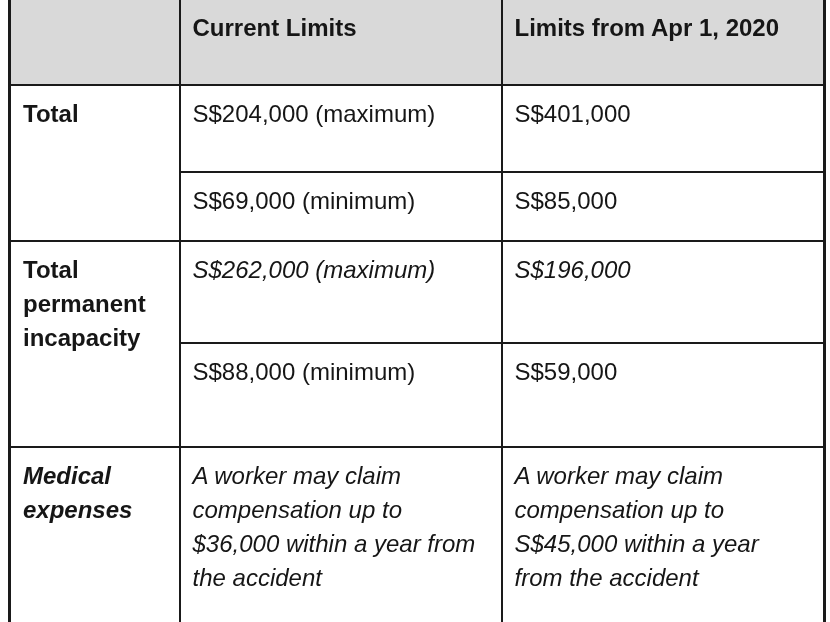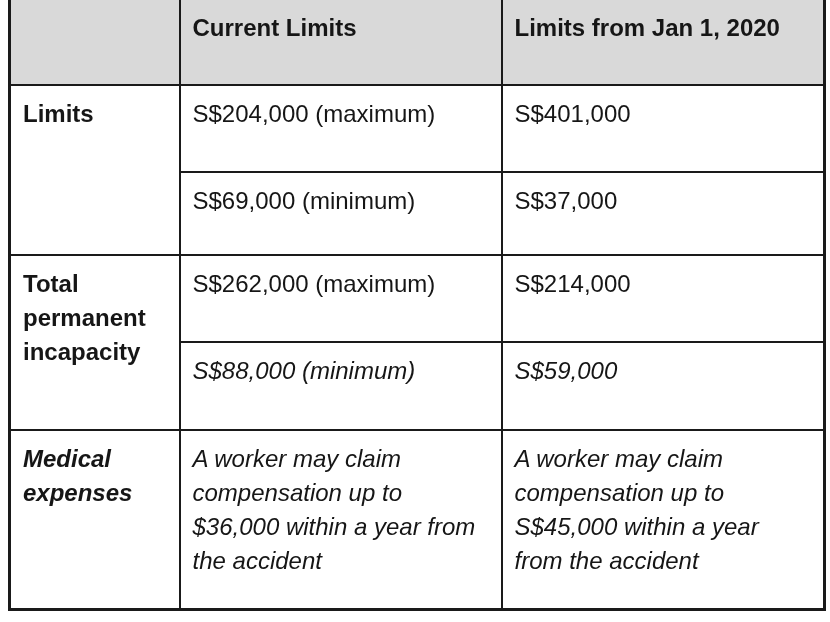--- a/index.html
+++ b/index.html
@@ -41,57 +41,57 @@
     height: 86px;
     font-weight: bold;
   }
   table.limits tbody th {
     font-weight: bold;
   }
   table.limits td {
     font-weight: normal;
   }
   .h-r1 { height: 87px; }
-  .h-r2 { height: 83px; }
-  .h-r3 { height: 87px; }
-  .h-r4 { height: 88px; font-style: italic; }
+  .h-r2 { height: 69px; }
+  .h-r3 { height: 102px; font-style: italic; }
+  .h-r4 { height: 104px; }
   .h-r5 { height: 180px; font-style: italic; }
   .wrap { white-space: pre-line; }
 </style>
 </head>
 <body>
 
 <div class="page">
   <table class="limits">
     <colgroup>
       <col style="width:170px">
       <col style="width:322px">
       <col style="width:323px">
     </colgroup>
     <thead>
       <tr>
         <th></th>
         <th>Current Limits</th>
-        <th>Limits from Jan 1, 2020</th>
+        <th>Limits from Apr 1, 2020</th>
       </tr>
     </thead>
     <tbody>
       <tr>
-        <th rowspan="2">Limits</th>
+        <th rowspan="2">Total</th>
         <td class="h-r1">S$204,000 (maximum)</td>
         <td class="h-r1">S$401,000</td>
       </tr>
       <tr>
         <td class="h-r2">S$69,000 (minimum)</td>
-        <td class="h-r2">S$37,000</td>
+        <td class="h-r2">S$85,000</td>
       </tr>
       <tr>
         <th rowspan="2">Total permanent incapacity</th>
         <td class="h-r3">S$262,000 (maximum)</td>
-        <td class="h-r3">S$214,000</td>
+        <td class="h-r3">S$196,000</td>
       </tr>
       <tr>
         <td class="h-r4">S$88,000 (minimum)</td>
         <td class="h-r4">S$59,000</td>
       </tr>
       <tr>
         <th class="h-r5">Medical expenses</th>
         <td class="h-r5 wrap">A worker may claim
 compensation up to
 $36,000 within a year from

